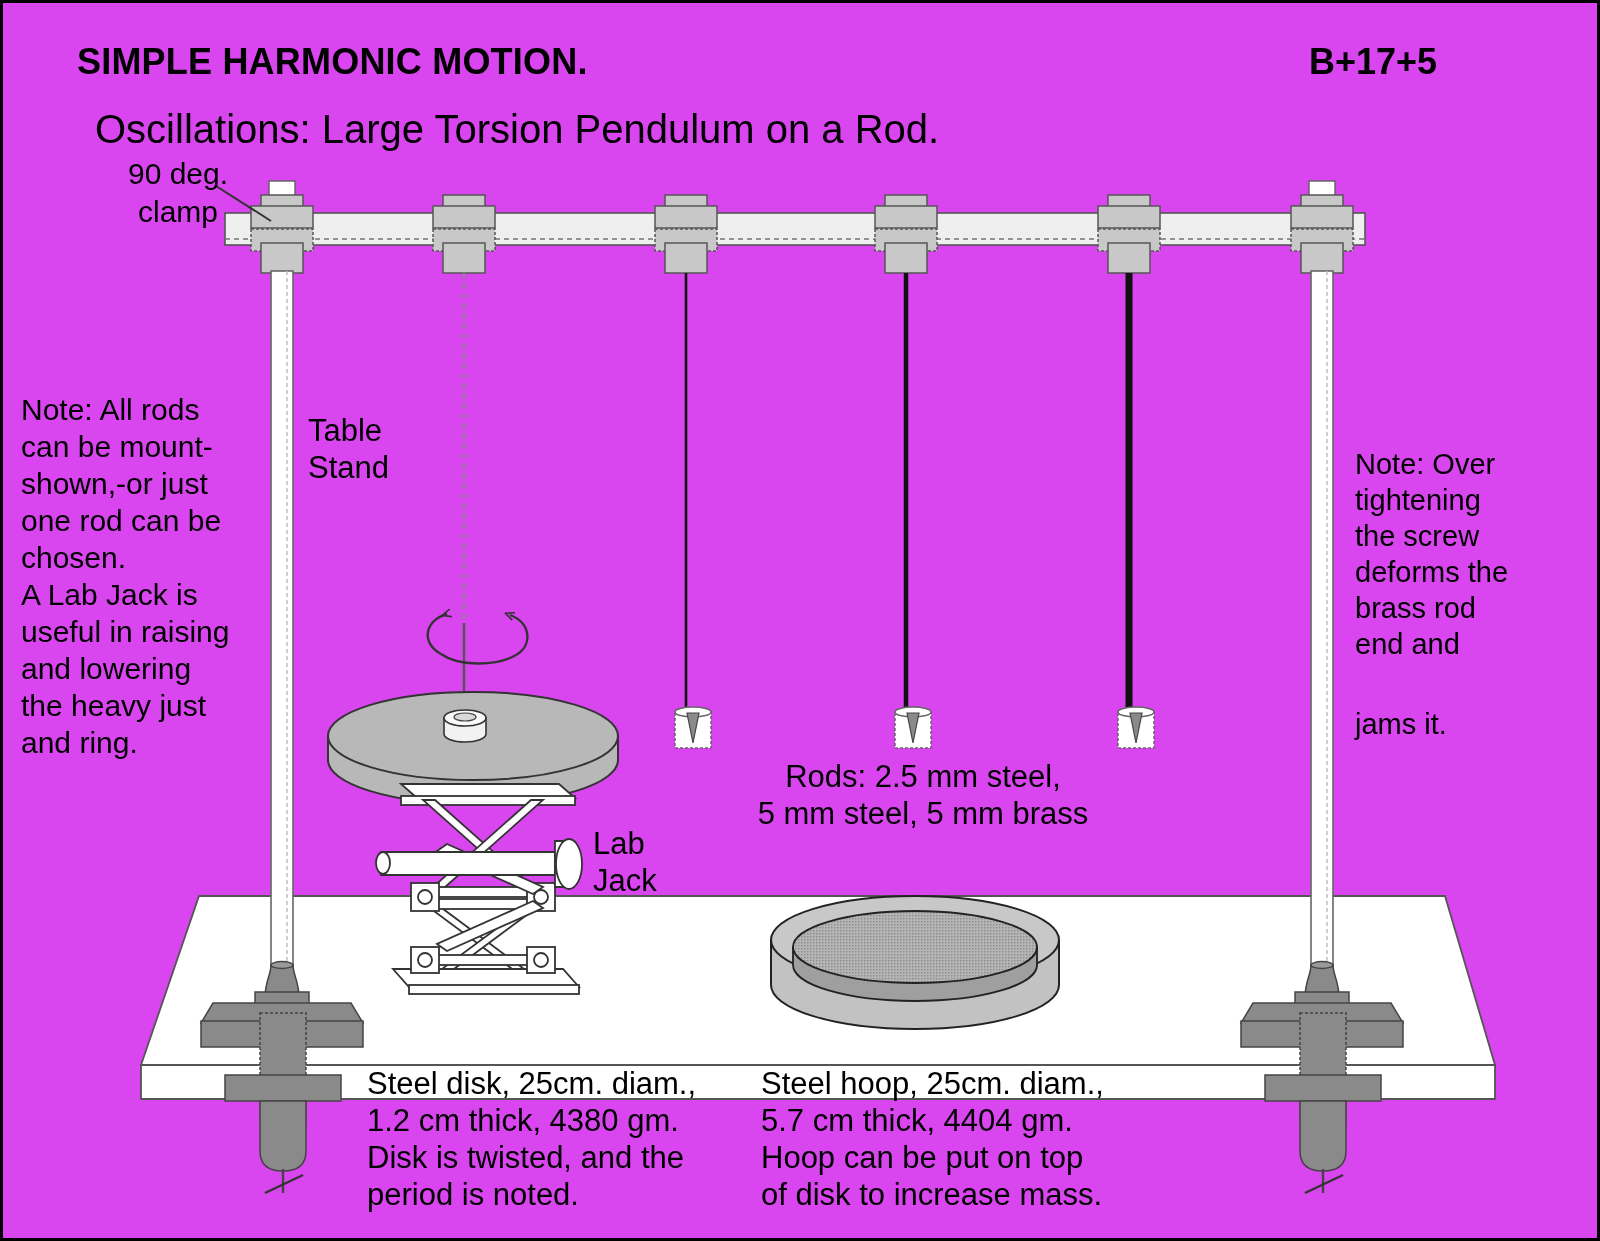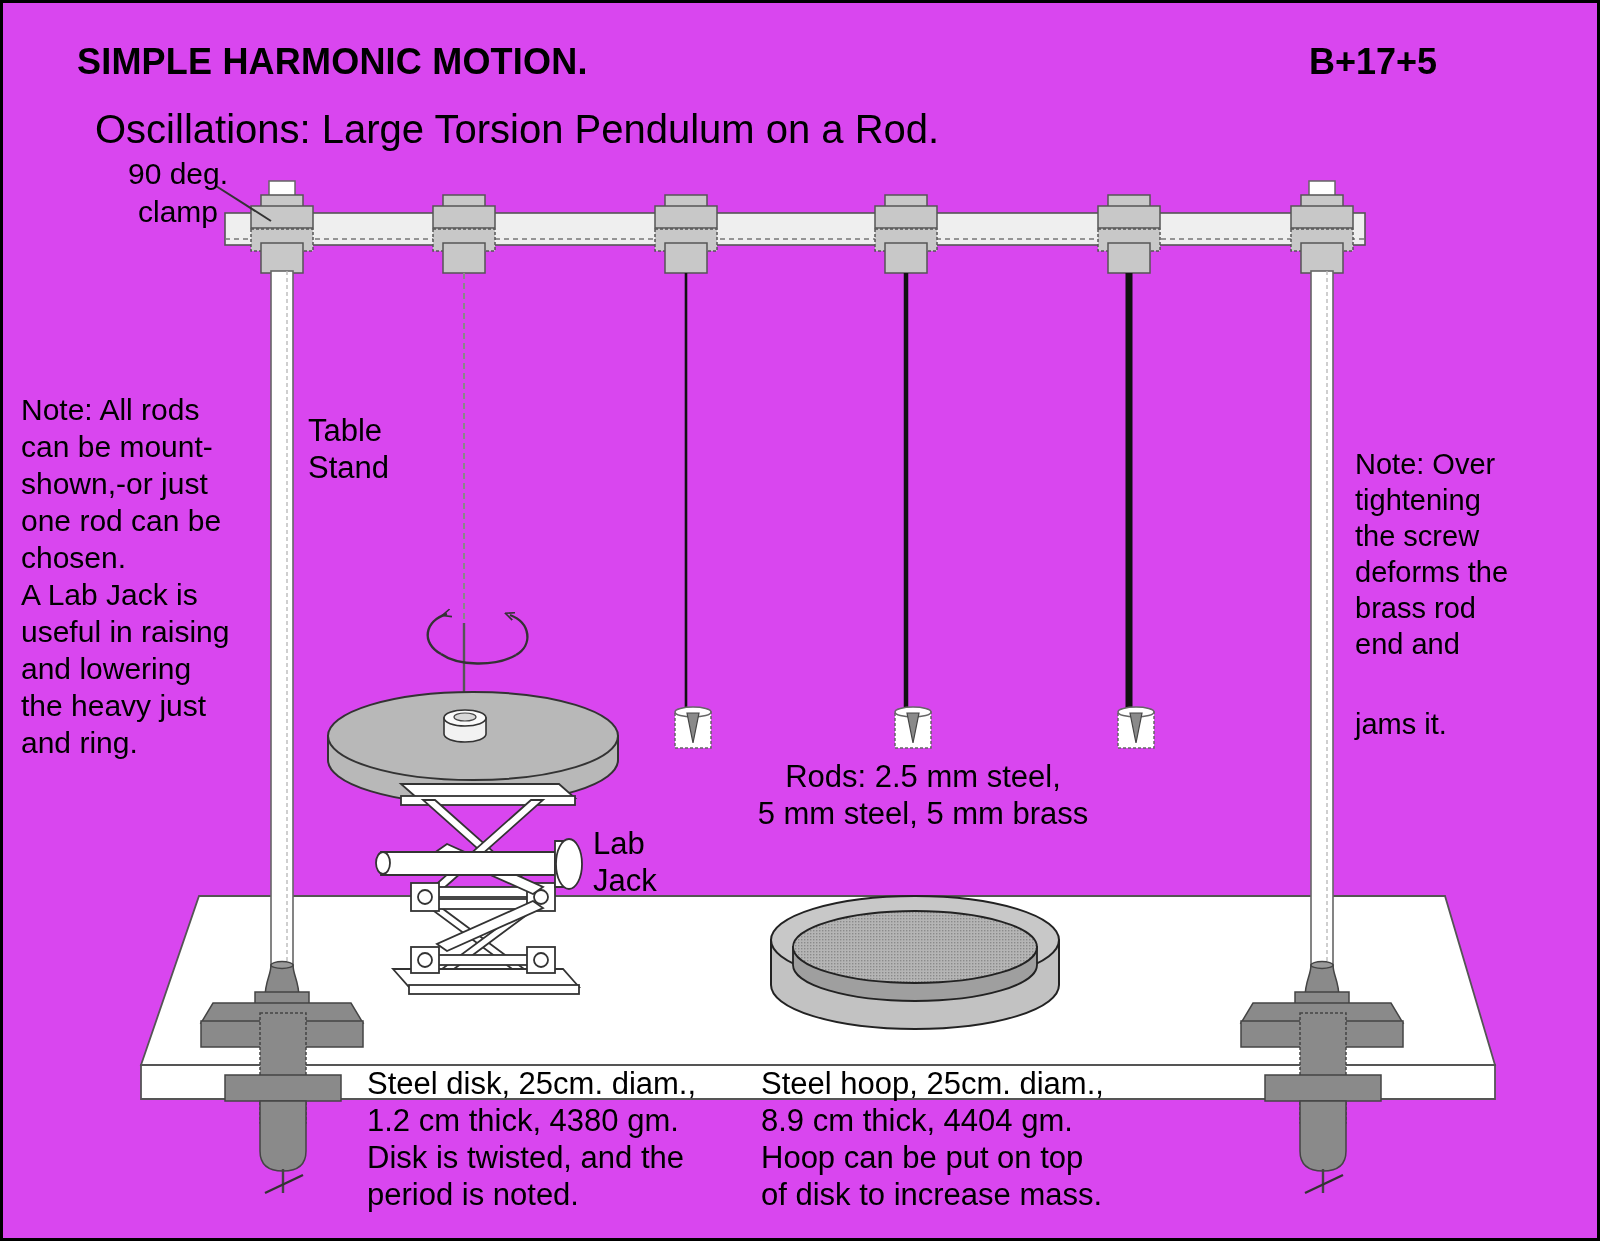--- a/index.html
+++ b/index.html
@@ -354,18 +354,18 @@
 
   <div class="txt" id="caption-disk">
     <span class="line">Steel disk, 25cm. diam.,</span>
     <span class="line">1.2 cm thick, 4380 gm.</span>
     <span class="line">Disk is twisted, and the</span>
     <span class="line">period is noted.</span>
   </div>
 
   <div class="txt" id="caption-hoop">
     <span class="line">Steel hoop, 25cm. diam.,</span>
-    <span class="line">8.9 cm thick, 4404 gm.</span>
+    <span class="line">5.7 cm thick, 4404 gm.</span>
     <span class="line">Hoop can be put on top</span>
     <span class="line">of disk to increase mass.</span>
   </div>
 
 </div>
 
 </body></html>

